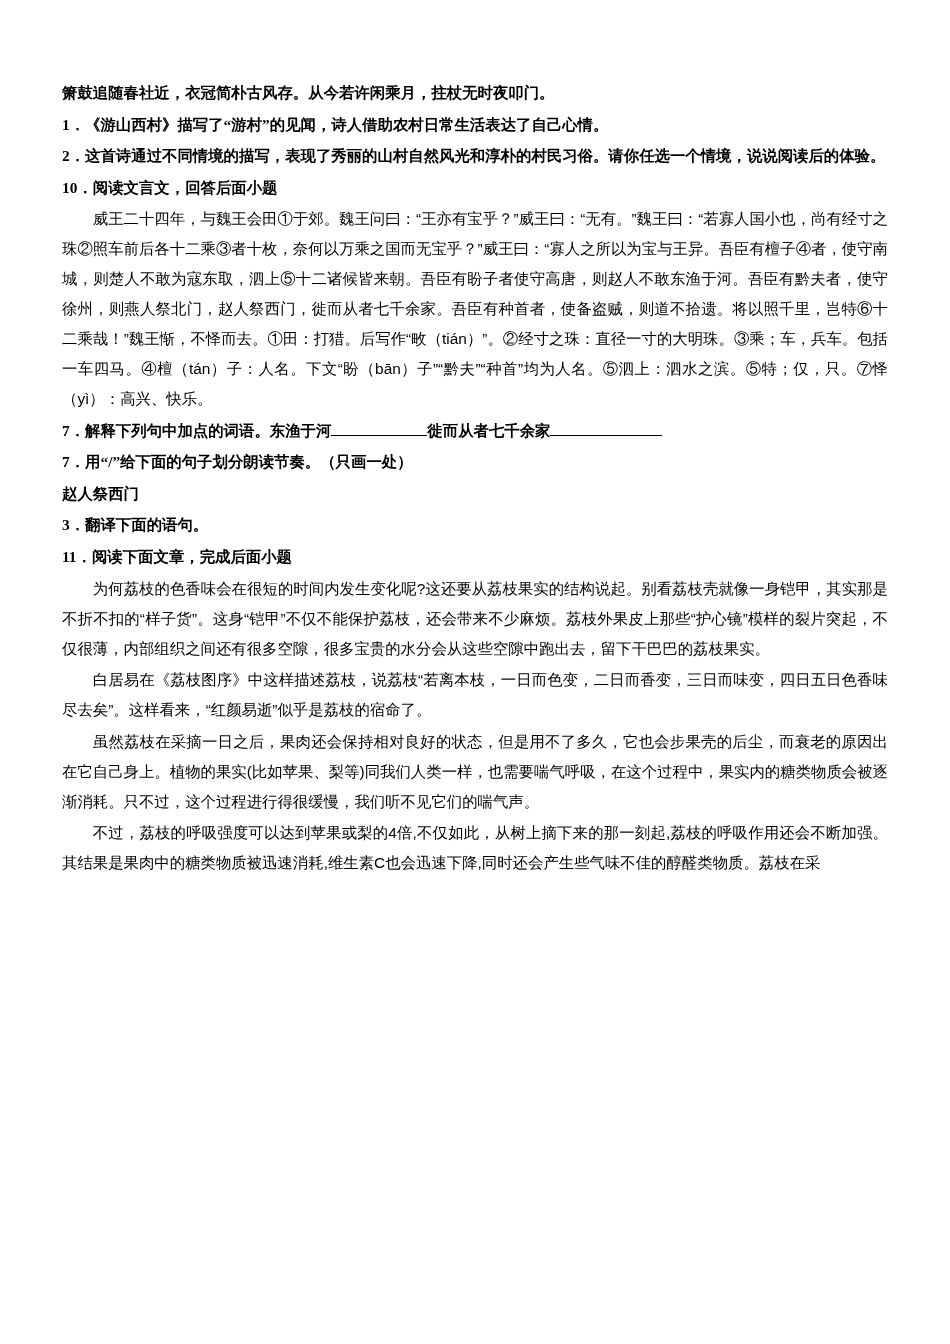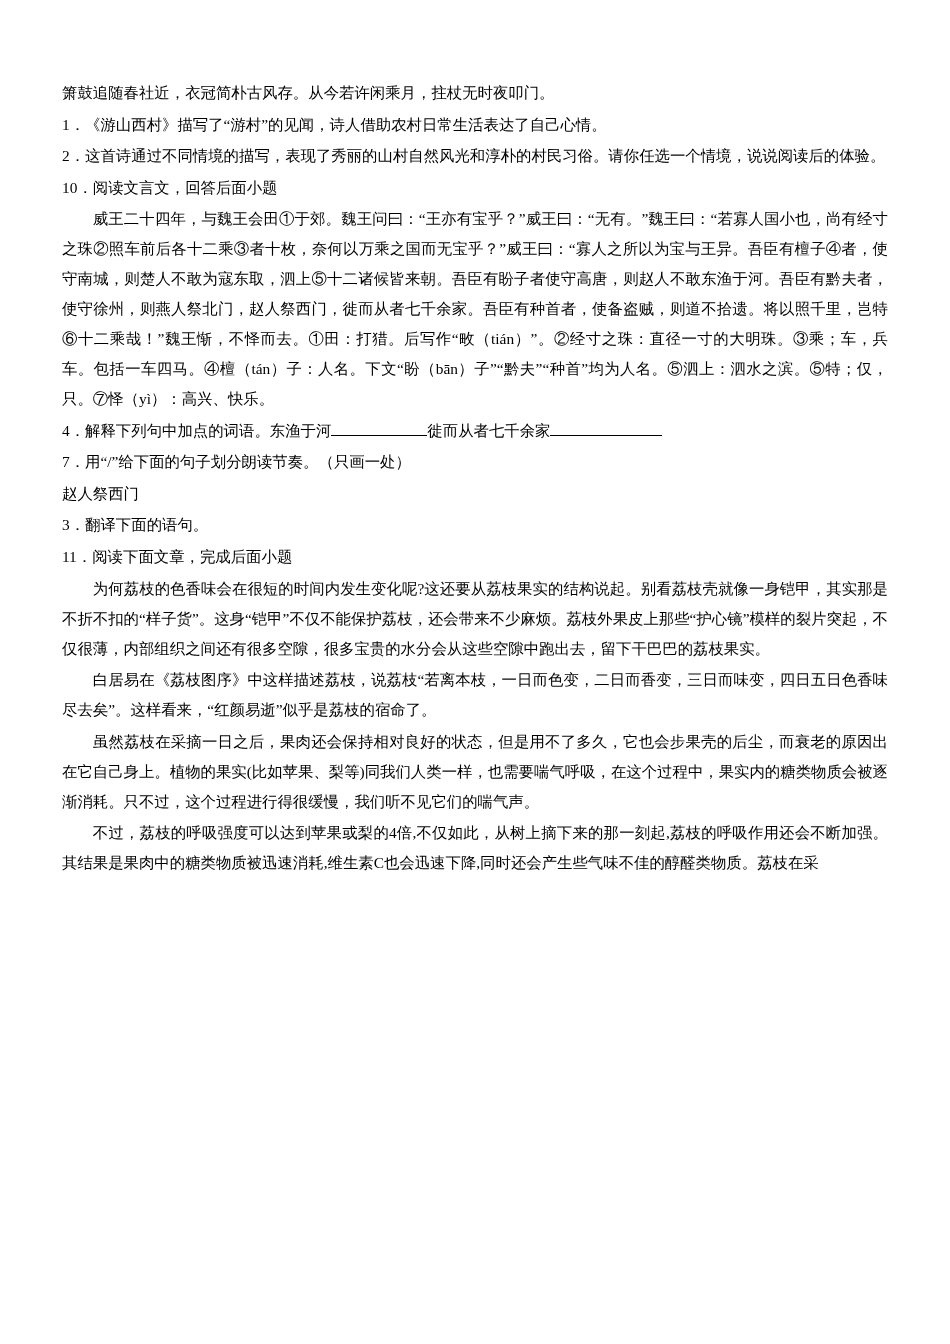--- a/index.html
+++ b/index.html
@@ -33,49 +33,50 @@
   .para {
     margin: 0 0 1.5px 0;
     text-align: justify;
     text-justify: inter-ideograph;
   }
   .indent2 {
     text-indent: 2em;
   }
   .indent-none {
     text-indent: 0;
+    font-weight: bold;
   }
   .blank {
     display: inline-block;
     border-bottom: 1px solid #000;
     vertical-align: baseline;
   }
   .blank-long { width: 96px; }
   .blank-long2 { width: 112px; }
   .classic {
-    font-family: Liberation Serif, serif;
+    font-family: Liberation Sans, sans-serif;
   }
 </style>
 </head>
 <body>
 
 <div class="page">
   <div class="doc-body">
 
     <p class="para indent-none">箫鼓追随春社近，衣冠简朴古风存。从今若许闲乘月，拄杖无时夜叩门。</p>
 
     <p class="para indent-none">1．《游山西村》描写了“游村”的见闻，诗人借助农村日常生活表达了自己心情。</p>
 
     <p class="para indent-none">2．这首诗通过不同情境的描写，表现了秀丽的山村自然风光和淳朴的村民习俗。请你任选一个情境，说说阅读后的体验。</p>
 
     <p class="para indent-none">10．阅读文言文，回答后面小题</p>
 
     <p class="para indent2 classic">威王二十四年，与魏王会田①于郊。魏王问曰：“王亦有宝乎？”威王曰：“无有。”魏王曰：“若寡人国小也，尚有经寸之珠②照车前后各十二乘③者十枚，奈何以万乘之国而无宝乎？”威王曰：“寡人之所以为宝与王异。吾臣有檀子④者，使守南城，则楚人不敢为寇东取，泗上⑤十二诸候皆来朝。吾臣有盼子者使守高唐，则赵人不敢东渔于河。吾臣有黔夫者，使守徐州，则燕人祭北门，赵人祭西门，徙而从者七千余家。吾臣有种首者，使备盗贼，则道不拾遗。将以照千里，岂特⑥十二乘哉！”魏王惭，不怿而去。①田：打猎。后写作“畋（tián）”。②经寸之珠：直径一寸的大明珠。③乘；车，兵车。包括一车四马。④檀（tán）子：人名。下文“盼（bān）子”“黔夫”“种首”均为人名。⑤泗上：泗水之滨。⑤特；仅，只。⑦怿（yì）：高兴、快乐。</p>
 
-    <p class="para indent-none"><span>4．解释下列句中加点的词语。东渔于河</span><span class="blank blank-long"></span><span>徙而从者七千余家</span><span class="blank blank-long2"></span></p>
+    <p class="para indent-none"><span>7．解释下列句中加点的词语。东渔于河</span><span class="blank blank-long"></span><span>徙而从者七千余家</span><span class="blank blank-long2"></span></p>
 
     <p class="para indent-none">7．用“/”给下面的句子划分朗读节奏。（只画一处）</p>
 
     <p class="para indent-none">赵人祭西门</p>
 
     <p class="para indent-none">3．翻译下面的语句。</p>
 
 
 
     <p class="para indent-none">11．阅读下面文章，完成后面小题</p>

